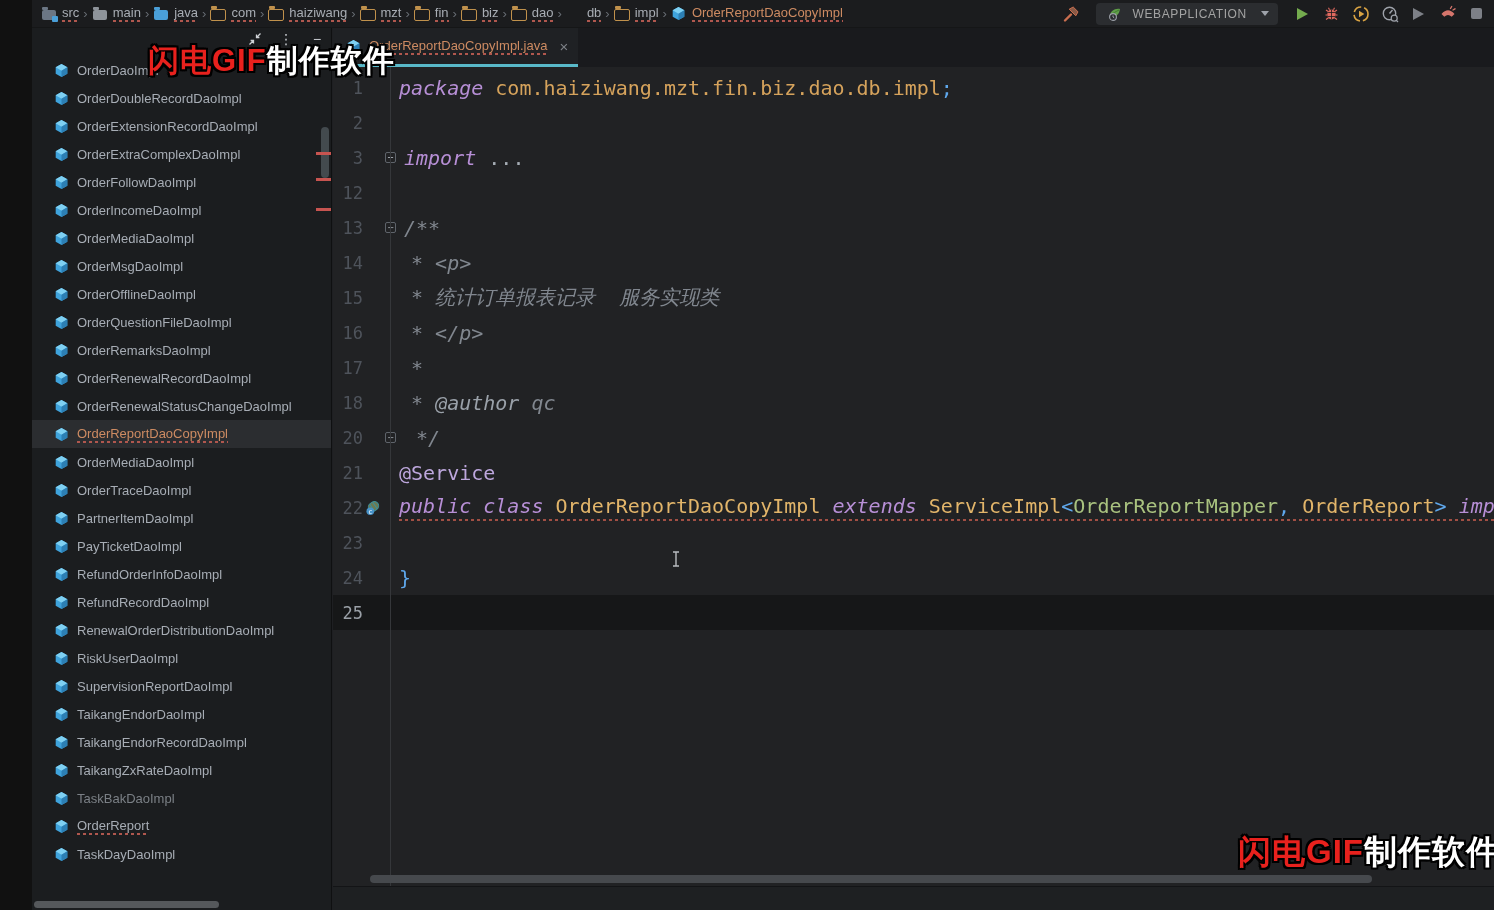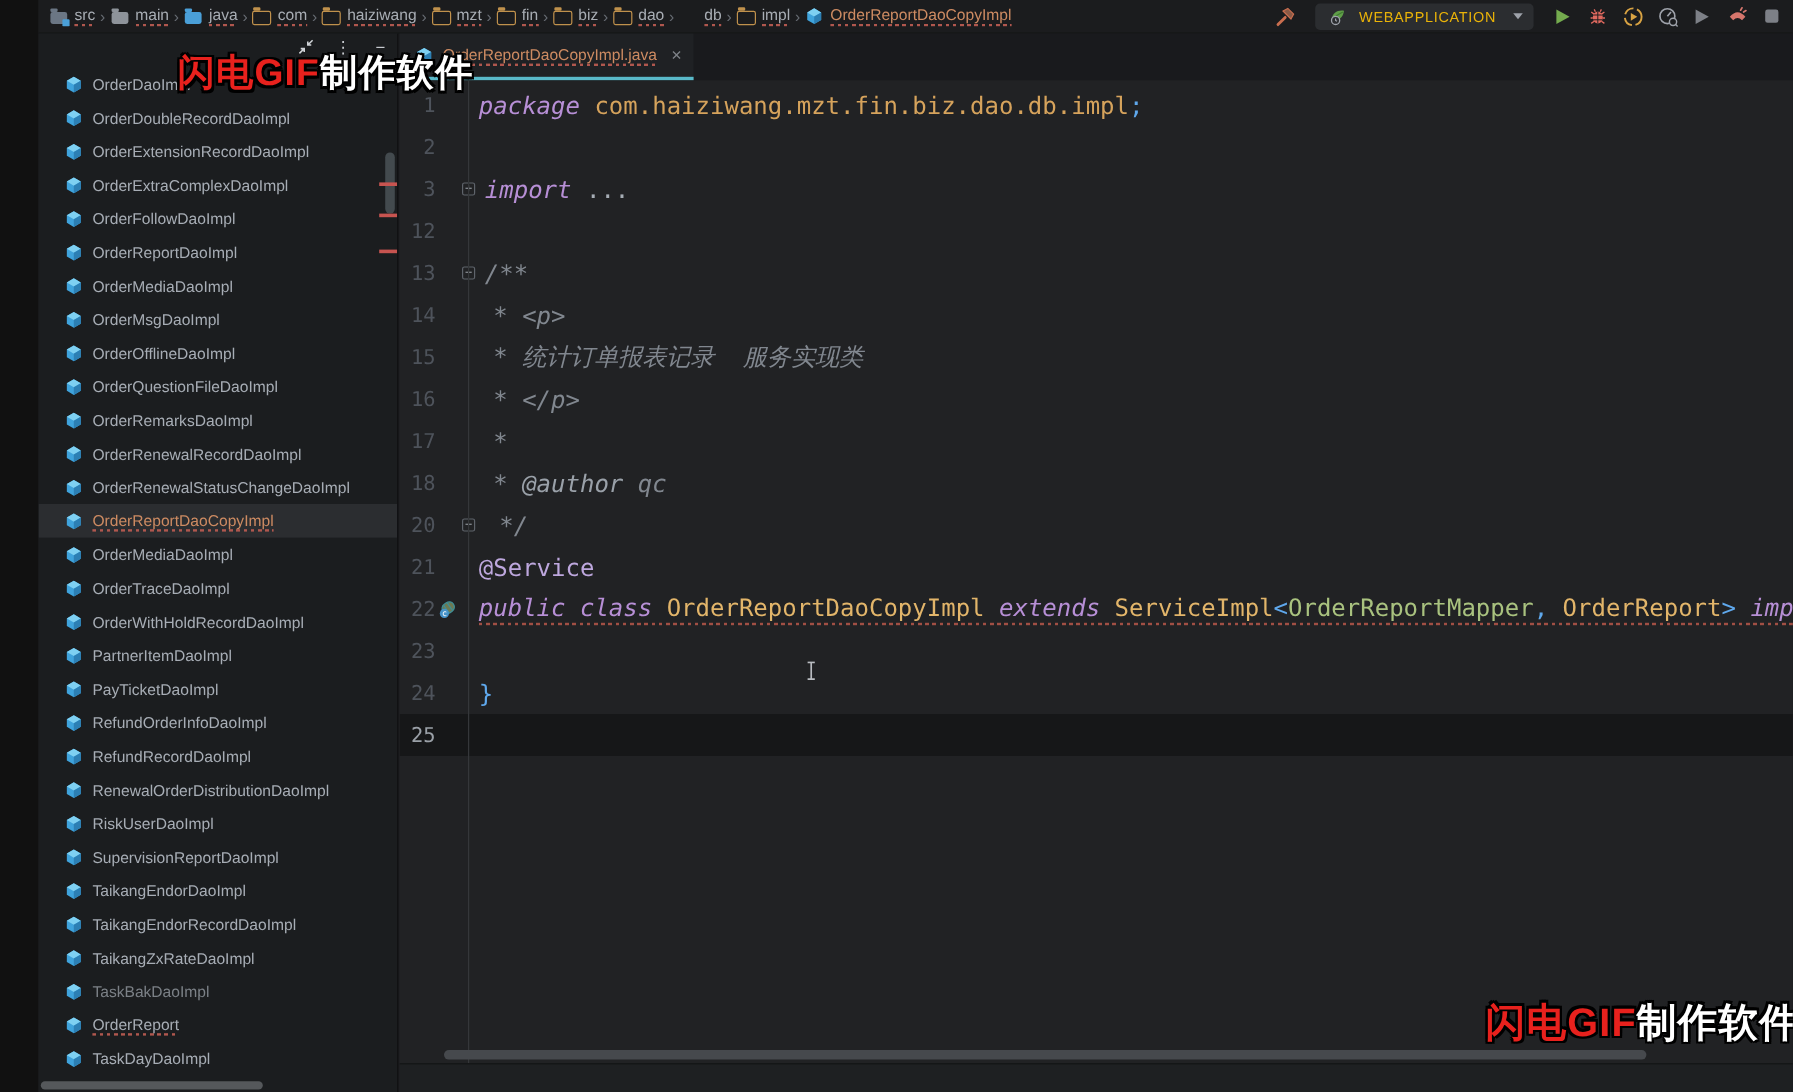--- a/index.html
+++ b/index.html
@@ -13,21 +13,21 @@
   .crumb{display:inline-flex;align-items:center;gap:5px;margin:0 3px;color:#a8adb4;font-size:13px;cursor:default;}
   .crumb-sep{color:#676c73;font-size:13px;margin:0 1px;}
   .sq{padding-bottom:2px;background-image:repeating-linear-gradient(90deg,#b0574e 0 3px,transparent 3px 6px);
       background-size:100% 2px;background-position:0 100%;background-repeat:no-repeat;}
   .crumb.last .lab{color:#cd8b62;}
 
   .tb{display:flex;align-items:center;gap:9px;margin-left:auto;padding-right:0;}
   .tbicon{width:20px;height:20px;display:flex;align-items:center;justify-content:center;flex:0 0 auto;}
   .runwidget{display:flex;align-items:center;gap:8px;background:#2b2d30;border-radius:4px;height:22px;
              padding:0 9px;margin:0 6px;}
-  .runwidget .rlabel{color:#eab308;font-size:12px;letter-spacing:.6px;}
+  .runwidget .rlabel{color:#a3a3a3;font-size:12px;letter-spacing:.6px;}
   .chev{width:0;height:0;border-left:4px solid transparent;border-right:4px solid transparent;border-top:5px solid #9ea2aa;margin-left:6px;}
   .play{width:0;height:0;border-top:6px solid transparent;border-bottom:6px solid transparent;border-left:11px solid #74ab4e;}
   .play.gray{border-left-color:#7d8087;}
   .stop{width:11px;height:11px;background:#7d8087;border-radius:2px;}
   .gitlabel{color:#b6bac0;font-size:13px;margin-left:4px;white-space:nowrap;}
 
   
   .sidebar{position:absolute;left:0;top:28px;width:300px;bottom:0;background:#1b1d1f;overflow:hidden;
            border-right:1px solid #0f1011;box-sizing:border-box;}
   .panel-icons{position:absolute;top:3px;right:6px;display:flex;align-items:center;gap:15px;color:#c7cacf;z-index:3;}
@@ -315,21 +315,21 @@
           <span class="lab">OrderFollowDaoImpl</span>
         </div>
         <div class="trow">
           <span class="bic">
             <svg viewBox="0 0 16 16">
               <polygon points="8,1 14.2,4.6 14.2,11.4 8,15 1.8,11.4 1.8,4.6" fill="#3fa3dc"></polygon>
               <polygon points="8,1 14.2,4.6 8,8.2 1.8,4.6" fill="#7ed0f2"></polygon>
               <polygon points="8,8.2 14.2,4.6 14.2,11.4 8,15" fill="#2c7fb4"></polygon>
             </svg>
           </span>
-          <span class="lab">OrderReportDaoImpl</span>
+          <span class="lab">OrderIncomeDaoImpl</span>
         </div>
         <div class="trow">
           <span class="bic">
             <svg viewBox="0 0 16 16">
               <polygon points="8,1 14.2,4.6 14.2,11.4 8,15 1.8,11.4 1.8,4.6" fill="#3fa3dc"></polygon>
               <polygon points="8,1 14.2,4.6 8,8.2 1.8,4.6" fill="#7ed0f2"></polygon>
               <polygon points="8,8.2 14.2,4.6 14.2,11.4 8,15" fill="#2c7fb4"></polygon>
             </svg>
           </span>
           <span class="lab">OrderMediaDaoImpl</span>
@@ -416,30 +416,20 @@
         </div>
         <div class="trow">
           <span class="bic">
             <svg viewBox="0 0 16 16">
               <polygon points="8,1 14.2,4.6 14.2,11.4 8,15 1.8,11.4 1.8,4.6" fill="#3fa3dc"></polygon>
               <polygon points="8,1 14.2,4.6 8,8.2 1.8,4.6" fill="#7ed0f2"></polygon>
               <polygon points="8,8.2 14.2,4.6 14.2,11.4 8,15" fill="#2c7fb4"></polygon>
             </svg>
           </span>
           <span class="lab">OrderTraceDaoImpl</span>
-        </div>
-        <div class="trow">
-          <span class="bic">
-            <svg viewBox="0 0 16 16">
-              <polygon points="8,1 14.2,4.6 14.2,11.4 8,15 1.8,11.4 1.8,4.6" fill="#3fa3dc"></polygon>
-              <polygon points="8,1 14.2,4.6 8,8.2 1.8,4.6" fill="#7ed0f2"></polygon>
-              <polygon points="8,8.2 14.2,4.6 14.2,11.4 8,15" fill="#2c7fb4"></polygon>
-            </svg>
-          </span>
-          <span class="lab">OrderWithHoldRecordDaoImpl</span>
         </div>
         <div class="trow">
           <span class="bic">
             <svg viewBox="0 0 16 16">
               <polygon points="8,1 14.2,4.6 14.2,11.4 8,15 1.8,11.4 1.8,4.6" fill="#3fa3dc"></polygon>
               <polygon points="8,1 14.2,4.6 8,8.2 1.8,4.6" fill="#7ed0f2"></polygon>
               <polygon points="8,8.2 14.2,4.6 14.2,11.4 8,15" fill="#2c7fb4"></polygon>
             </svg>
           </span>
           <span class="lab">PartnerItemDaoImpl</span>

